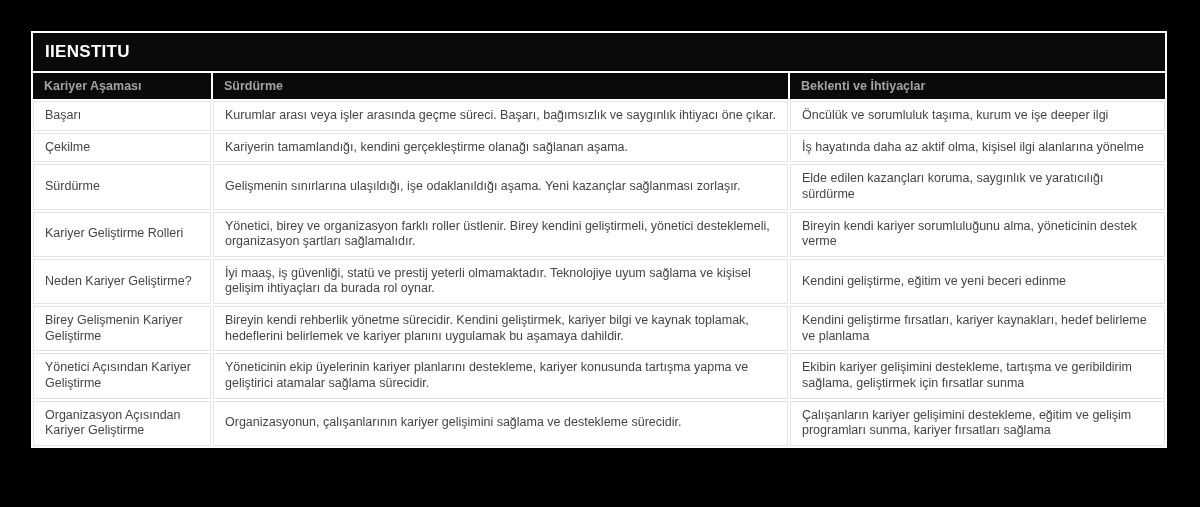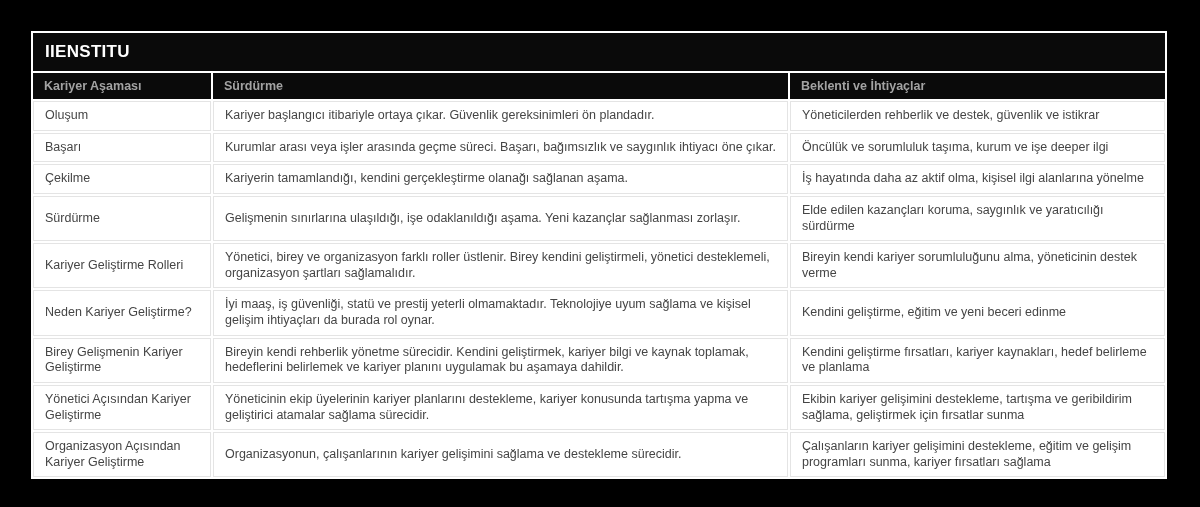--- a/index.html
+++ b/index.html
@@ -73,25 +73,20 @@
         <th class="brand" colspan="3">IIENSTITU</th>
       </tr>
       <tr class="col-headers">
         <th>Kariyer Aşaması</th>
         <th>Sürdürme</th>
         <th>Beklenti ve İhtiyaçlar</th>
       </tr>
     </thead>
     <tbody>
         <tr>
-          <td>Oluşum</td>
-          <td>Kariyer başlangıcı itibariyle ortaya çıkar. Güvenlik gereksinimleri ön plandadır.</td>
-          <td>Yöneticilerden rehberlik ve destek, güvenlik ve istikrar</td>
-        </tr>
-        <tr>
           <td>Başarı</td>
           <td>Kurumlar arası veya işler arasında geçme süreci. Başarı, bağımsızlık ve saygınlık ihtiyacı öne çıkar.</td>
           <td>Öncülük ve sorumluluk taşıma, kurum ve işe deeper ilgi</td>
         </tr>
         <tr>
           <td>Çekilme</td>
           <td>Kariyerin tamamlandığı, kendini gerçekleştirme olanağı sağlanan aşama.</td>
           <td>İş hayatında daha az aktif olma, kişisel ilgi alanlarına yönelme</td>
         </tr>
         <tr>

